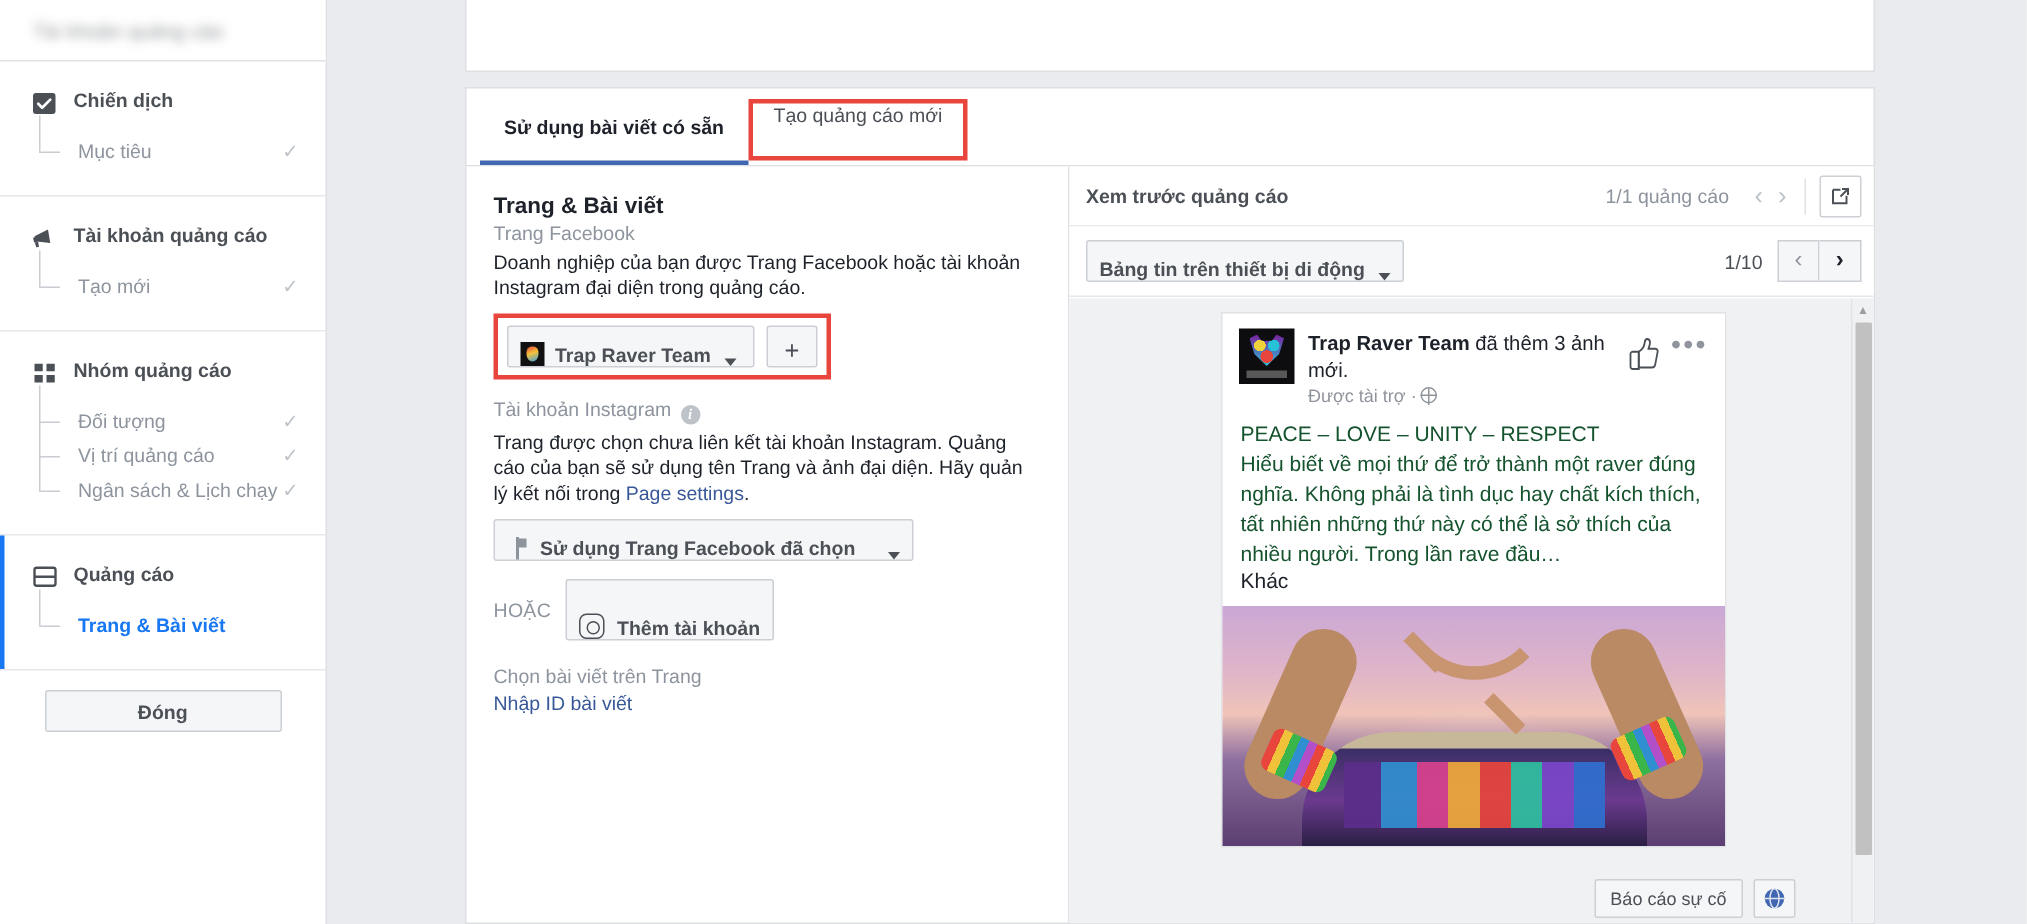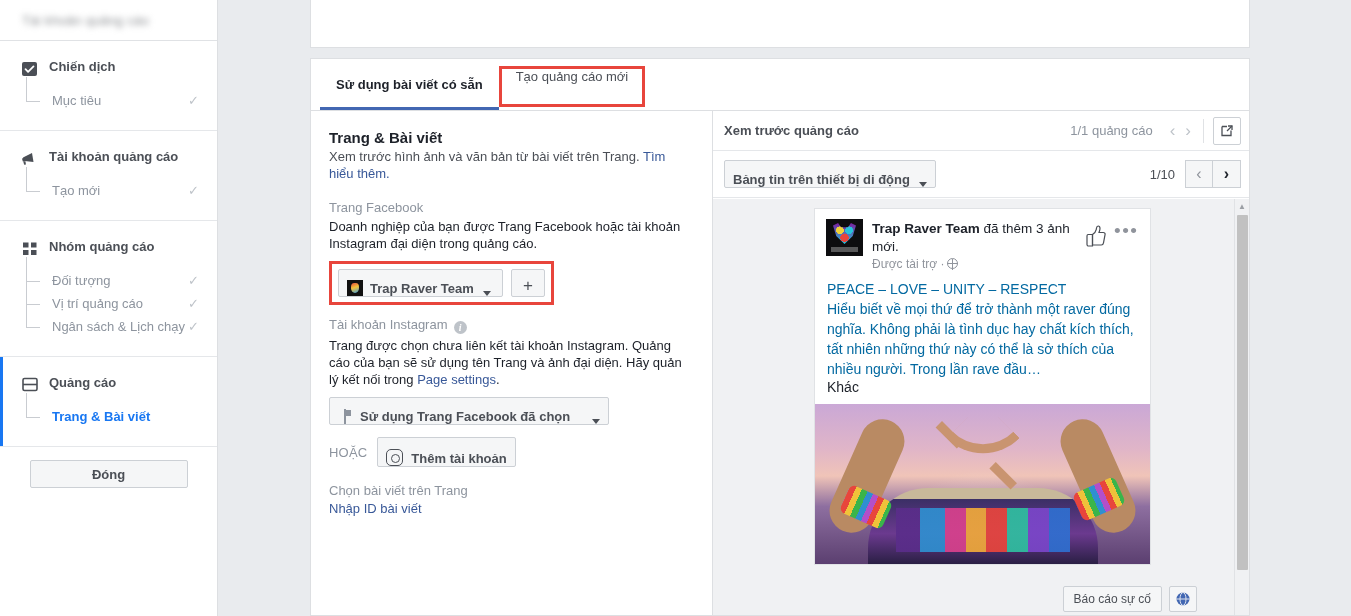--- a/index.html
+++ b/index.html
@@ -317,21 +317,21 @@
   }
   .globe::after {
     content:""; position:absolute; left:-1px; top:3.6px; width:11px; height:0;
     border-top: 1.2px solid #90949c;
   }
   #thumbs-ico {
     width: 34px; flex: 0 0 34px; position: relative; margin-top: 2px;
   }
   #post-dots { flex: 0 0 26px; color: #90949c; font-size: 19px; letter-spacing: 1.5px; margin-top: 1px; }
   #post-text {
-    padding: 2px 11px 0 12px; font-size: 14px; color: #0369a1; line-height: 20px;
+    padding: 2px 11px 0 12px; font-size: 14px; color: #14532d; line-height: 20px;
     white-space: pre-wrap;
   }
   #post-more { padding: 0 12px 9px 12px; font-size: 14px; color: #1d2129; }
   #post-img {
     width: 100%; height: 160px; display: block;
     background:
       radial-gradient(ellipse at 50% 95%, rgba(255,255,255,.25) 0 12%, transparent 40%),
       linear-gradient(180deg,#caa8d6 0%, #e0b5c8 28%, #f0c4b8 45%, #8e6fa0 64%, #5b3f70 100%);
     position: relative; overflow: hidden;
   }
@@ -507,24 +507,20 @@
         <div class="tab annot" style="padding:0 14px; margin:7px 0 3px 0;">
           <span>Tạo quảng cáo mới</span>
         </div>
       </div>
     </div>
 
     <div id="bodycard">
 
       <div id="leftcol">
         <h3 id="sect-title">Trang &amp; Bài viết</h3>
-        <div id="sect-desc">
-          <span>Xem trước hình ảnh và văn bản từ bài viết trên Trang.</span>
-          <a class="lnk">Tìm hiểu thêm.</a>
-        </div>
 
         <div class="field-label">Trang Facebook</div>
         <div class="field-help">Doanh nghiệp của bạn được Trang Facebook hoặc tài khoản Instagram đại diện trong quảng cáo.</div>
 
         <div class="annot" style="margin-bottom:12px;">
           <div style="display:flex; align-items:center;">
             <div class="btn" style="width:165px;">
               <span class="page-thumb"></span>
               <span>Trap Raver Team</span>
               <span class="caret"></span>
@@ -541,21 +537,21 @@
         </div>
 
         <div class="btn" style="width:280px; margin-bottom:2px;">
           <span class="flag-ico"></span>
           <span>Sử dụng Trang Facebook đã chọn</span>
           <span class="caret" style="margin-left:auto;"></span>
         </div>
 
         <div id="hoac-row">
           <span id="hoac-lbl">HOẶC</span>
-          <div class="btn" style="height:30px;">
+          <div class="btn" style="height:41px;">
             <span class="ig-ico"></span>
             <span>Thêm tài khoản</span>
           </div>
         </div>
 
         <div class="field-label" style="margin-top:16px;">Chọn bài viết trên Trang</div>
 
 
         <a class="lnk" style="font-size:13px;">Nhập ID bài viết</a>
       </div>

